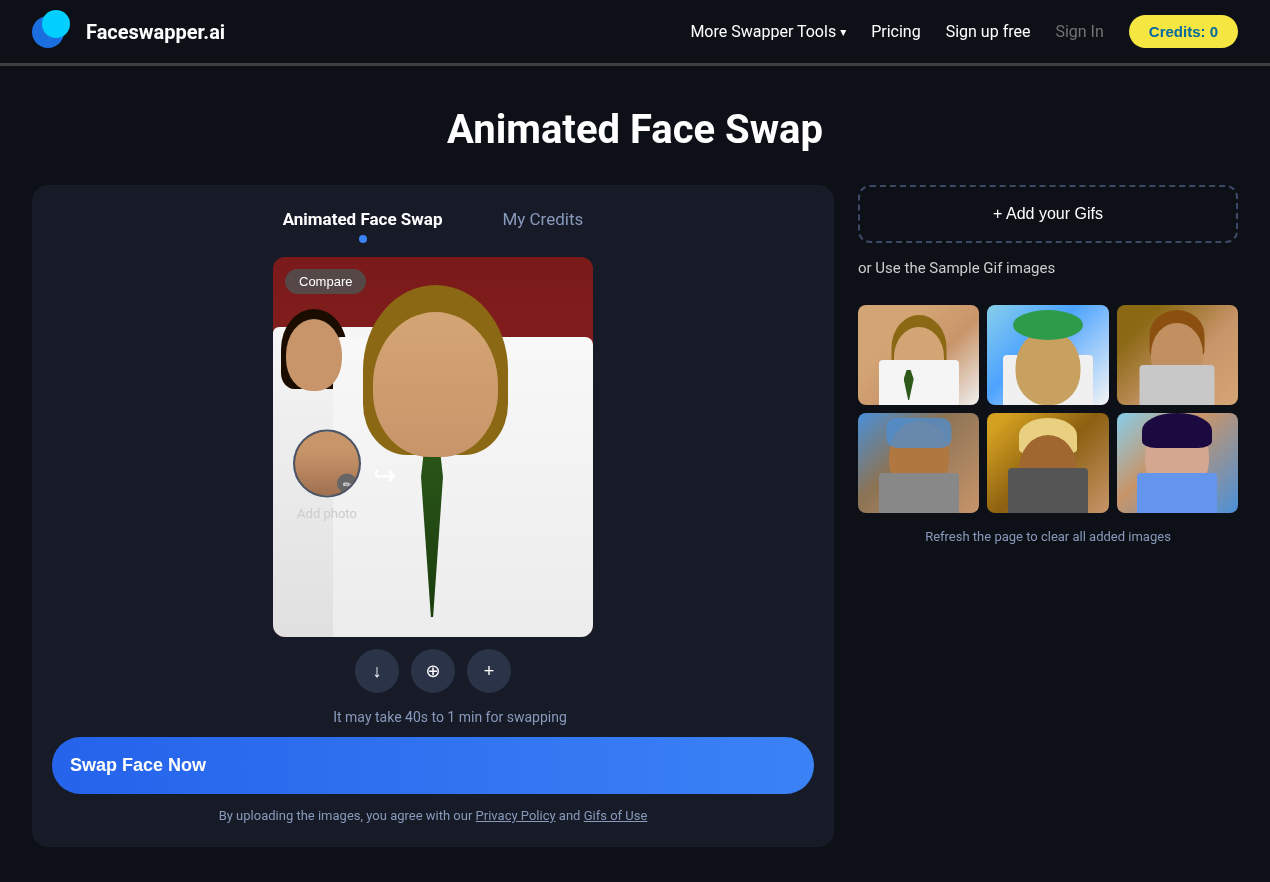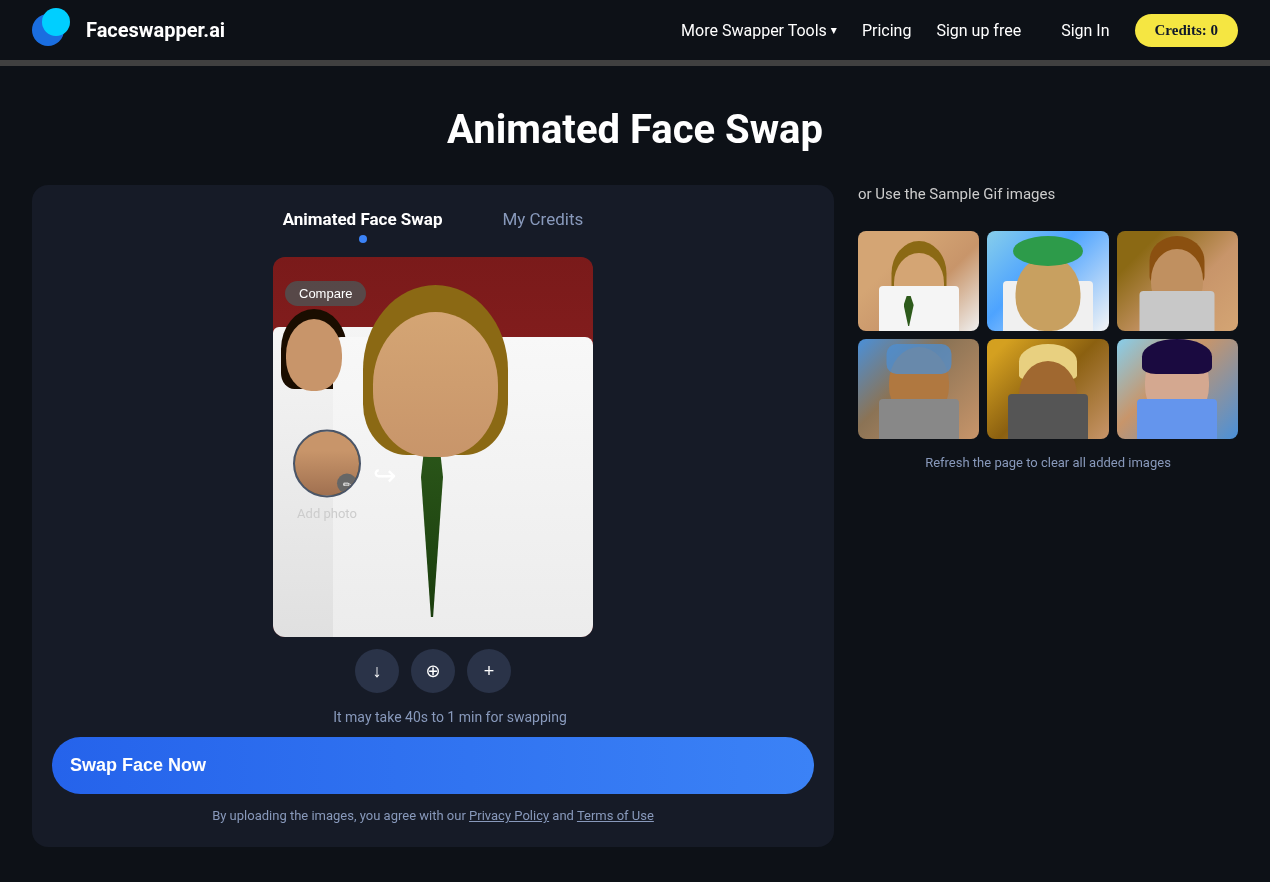--- a/index.html
+++ b/index.html
@@ -12,21 +12,21 @@
       overflow-x: hidden;
     }
 
     
     header {
       display: flex;
       align-items: center;
       justify-content: space-between;
       padding: 0 32px;
       height: 66px;
-      border-bottom: 6px solid #404040;
+      border-bottom: 3px solid #404040;
       background: #0d1117;
     }
     .logo-area {
       display: flex;
       align-items: center;
       gap: 10px;
       cursor: pointer;
     }
     .logo-icon {
       width: 44px;
@@ -72,34 +72,32 @@
     .nav-tools-arrow {
       font-size: 12px;
     }
     .btn-signup {
       font-size: 16px;
       color: #ffffff;
       cursor: pointer;
     }
     .btn-signin {
       font-size: 16px;
-      color: #ffffff;
-      cursor: pointer;
-      margin-left: 15px;
+      color: #737373;
+      cursor: pointer;
     }
     .btn-credits {
       background: #f5e642;
-      color: #0f172a;
+      color: #0369a1;
       font-weight: 700;
       font-size: 15px;
       border: none;
       border-radius: 24px;
       padding: 8px 20px;
       cursor: pointer;
-      font-family: Liberation Serif, serif;
     }
 
     
     main {
       padding: 40px 32px 20px;
     }
     .page-title {
       text-align: center;
       font-size: 40px;
       font-weight: 700;
@@ -160,21 +158,21 @@
       width: 320px;
       height: 380px;
       margin: 0 auto;
       border-radius: 12px;
       overflow: hidden;
       background: #1a1f2e;
     }
 
     .compare-btn {
       position: absolute;
-      top: 24px;
+      top: 12px;
       left: 12px;
       background: rgba(80,80,80,0.85);
       color: #fff;
       font-size: 13px;
       border: none;
       border-radius: 20px;
       padding: 5px 14px;
       cursor: pointer;
       z-index: 10;
     }
@@ -429,26 +427,27 @@
       </div>
 
       <p class="timing-note">It may take 40s to 1 min for swapping</p>
 
       <button class="swap-btn">Swap Face Now</button>
 
       <p class="legal-note">
         <span>By uploading the images, you agree with our</span>
         <a>Privacy Policy</a>
         <span>and</span>
-        <a>Terms of Use</a>
+        <a>Gifs of Use</a>
       </p>
     </div>
 
     <div class="right-panel">
 
+      <button class="add-gif-btn">+ Add your Gifs</button>
 
       <p class="sample-label">or Use the Sample Gif images</p>
 
       <div class="sample-grid">
         <div class="sample-thumb thumb-1">
           <div style="position:absolute;top:10px;left:50%;transform:translateX(-50%);width:55px;height:65px;background:#8B6914;border-radius:50% 50% 30% 30%;"></div>
           <div style="position:absolute;top:22px;left:50%;transform:translateX(-50%);width:50px;height:60px;background:#d4a574;border-radius:50% 50% 45% 45%;"></div>
           <div style="position:absolute;bottom:0;left:50%;transform:translateX(-50%);width:80px;height:45px;background:#f5f5f5;border-radius:4px 4px 0 0;"></div>
           <div style="position:absolute;bottom:5px;left:50%;transform:translateX(-50%) translateX(-10px);width:10px;height:30px;background:#2d5a1b;clip-path:polygon(30% 0%,70% 0%,100% 30%,55% 100%,45% 100%,0% 30%);"></div>
         </div>

